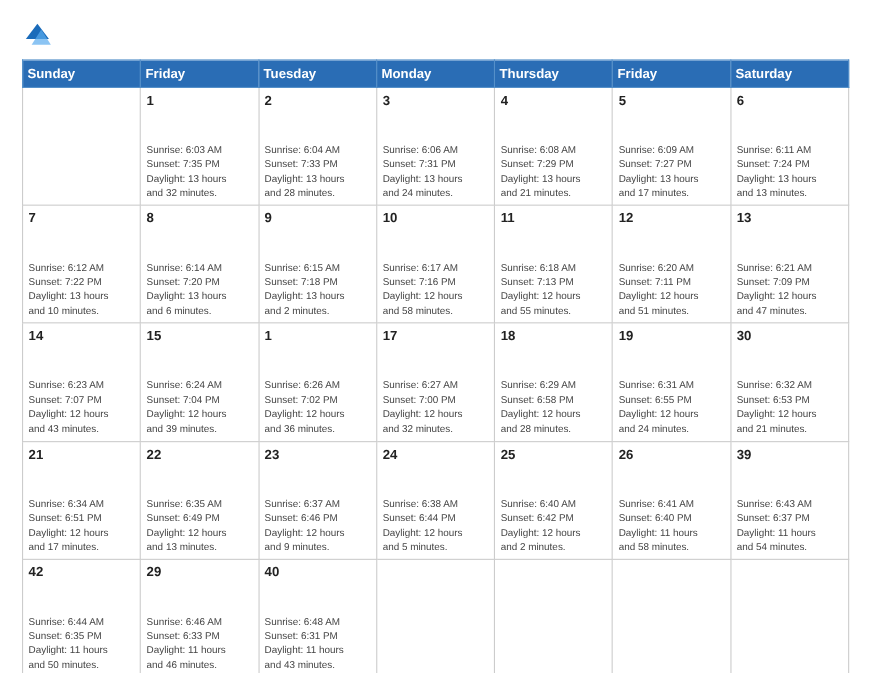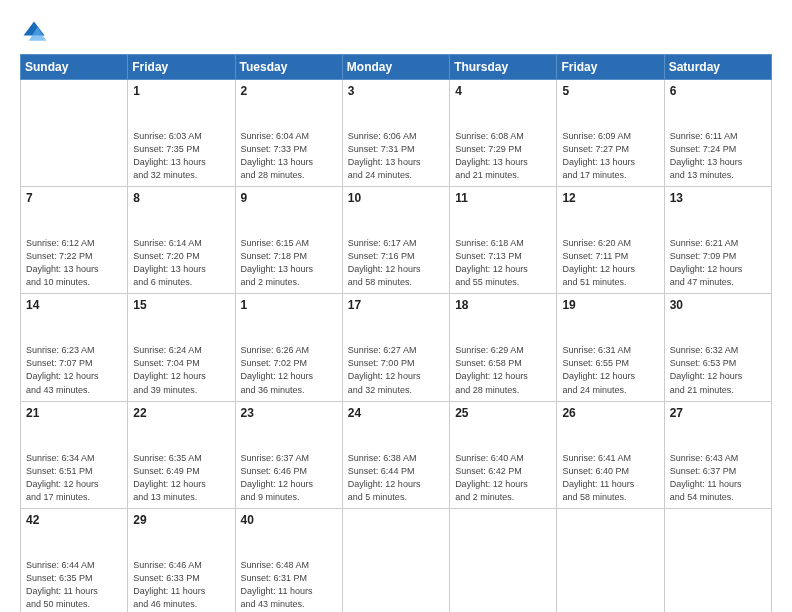--- a/index.html
+++ b/index.html
@@ -237,21 +237,21 @@
           </td>
           <td>
             <span class="day-num">25</span>
             <div class="day-info">Sunrise: 6:40 AM<br>Sunset: 6:42 PM<br>Daylight: 12 hours<br>and 2 minutes.</div>
           </td>
           <td>
             <span class="day-num">26</span>
             <div class="day-info">Sunrise: 6:41 AM<br>Sunset: 6:40 PM<br>Daylight: 11 hours<br>and 58 minutes.</div>
           </td>
           <td>
-            <span class="day-num">27</span>
+            <span class="day-num">39</span>
             <div class="day-info">Sunrise: 6:43 AM<br>Sunset: 6:37 PM<br>Daylight: 11 hours<br>and 54 minutes.</div>
           </td>
         </tr>
         <tr class="last-row">
           <td>
             <span class="day-num">42</span>
             <div class="day-info">Sunrise: 6:44 AM<br>Sunset: 6:35 PM<br>Daylight: 11 hours<br>and 50 minutes.</div>
           </td>
           <td>
             <span class="day-num">29</span>

